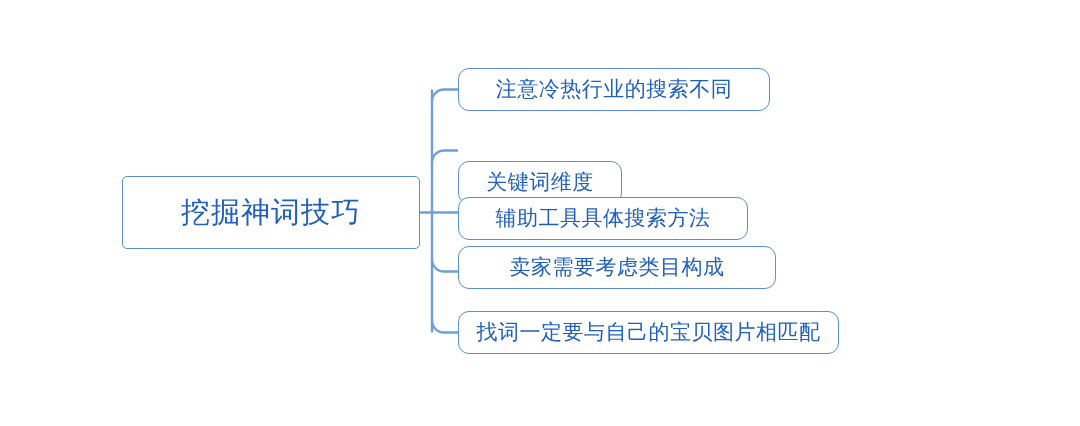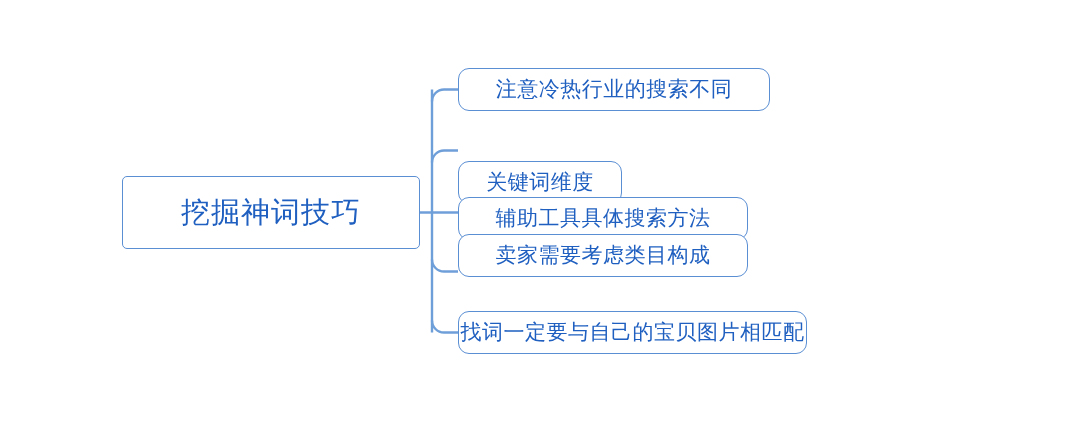--- a/index.html
+++ b/index.html
@@ -50,22 +50,22 @@
     font-size: 29px;
     letter-spacing: 1px;
   }
   .node-branch {
     height: 43px;
     font-size: 21px;
   }
   .b0 { left: 458px; top: 68px;  width: 312px; }
   .b1 { left: 458px; top: 129px; width: 164px; margin-top: 32px; }
   .b2 { left: 458px; top: 189px; width: 290px; margin-top: 8px; }
-  .b3 { left: 458px; top: 234px; width: 290px; }
-  .b4 { left: 458px; top: 311px; width: 349px; }
+  .b3 { left: 458px; top: 246px; width: 318px; }
+  .b4 { left: 458px; top: 311px; width: 381px; }
   .node-label {
     display: block;
     line-height: 1;
   }
 </style>
 </head>
 <body>
 
 <div id="mindmap">
 

